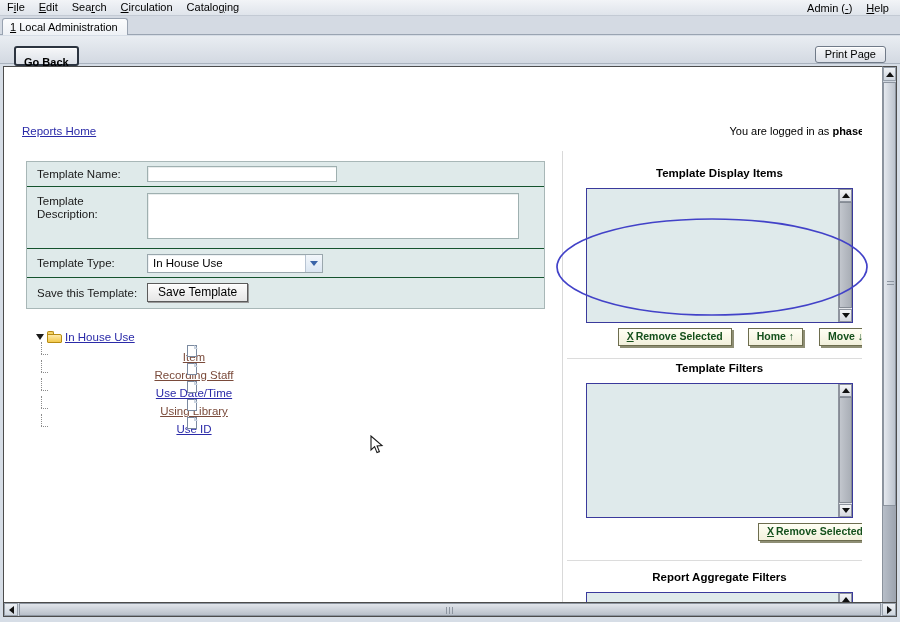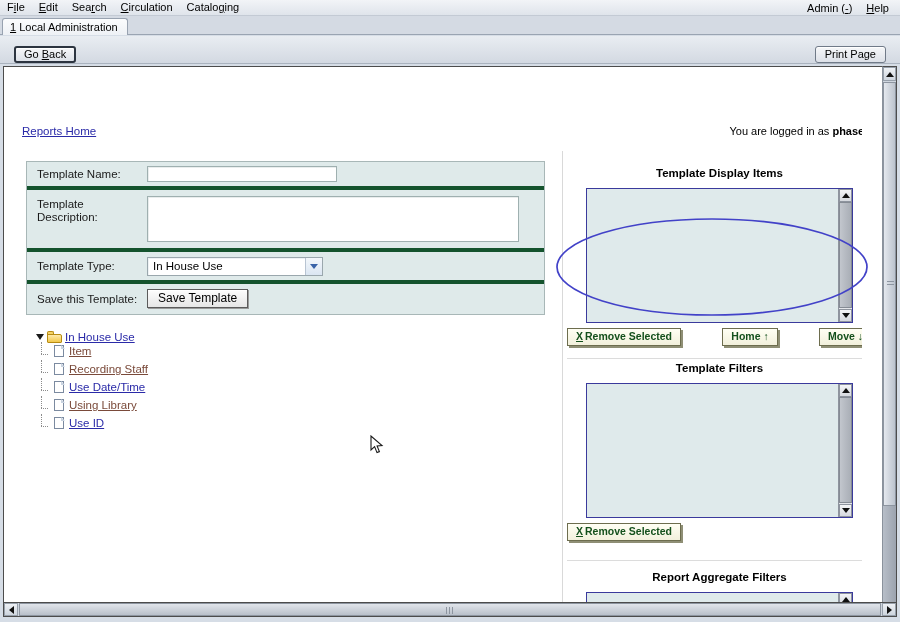--- a/index.html
+++ b/index.html
@@ -54,21 +54,21 @@
   }
   .btn3d {
     position:absolute; height:17px; padding:0 9px;
     background:linear-gradient(#f6f7f9,#dde1e8);
     border:1px solid #707a88;
     border-radius:3px;
     font-size:11px; line-height:15px; color:#000;
     box-shadow:inset 0 1px 0 #ffffff;
     white-space:nowrap;
   }
-  .btn3d.strong { border:2px solid #2c3440; padding:0 8px; line-height:13px; }
+  .btn3d.strong { border:2px solid #2c3440; padding:8px 8px; line-height:13px;font-weight:bold; }
   .btn3d.disabled { color:#9aa2ad; border-color:#a8b0bb; text-shadow:0 1px 0 #fff; }
   .btn3d u { text-decoration:underline; }
   #go-back { left:14px; top:46px; }
   #go-forward { left:74px; top:46px;margin-top:24px; }
   #print-page { right:14px; top:46px; }
 
   
   .content-frame {
     position:absolute; left:3px; top:66px; width:894px; height:551px;
     background:#ffffff;
@@ -90,21 +90,21 @@
     position:absolute; right:6px; top:10px; font-size:11px; color:#000;
   }
   #login-status b { font-weight:bold; }
 
   
   .form-table {
     position:absolute; left:22px; top:46px; width:519px;
     border:1px solid #a8b7b7;
     background:#dfeaea;
   }
-  .frow { display:flex; border-bottom:4px solid #14532d; min-height:25px; }
+  .frow { display:flex; border-bottom:1px solid #14532d; min-height:25px; }
   .frow:last-child { border-bottom:none; }
   .flabel {
     width:120px; padding:6px 0 5px 10px; font-size:11.5px; color:#1a1a1a;
     line-height:13px;
   }
   .ffield { flex:1; padding:4px 8px 4px 0; }
 
   input.txt {
     width:190px; height:16px; font-family:"Liberation Sans",sans-serif; font-size:11px;
     border:1px solid #9fb0b0; background:#ffffff; padding:1px 3px;
@@ -167,21 +167,21 @@
   .doc-icon .fold {
     position:absolute; right:0; top:0; width:0;height:0;
     border-left:4px solid #c9d3e0; border-top:4px solid transparent;
   }
   .tree-link {
     font-size:11.5px; text-decoration:underline; cursor:pointer; white-space:nowrap;
   }
   .lk-new { color:#2a2aa8; }
   .lk-visited { color:#7a4a3a; }
   .tree-child {
-    position:relative; height:18px; display:flex; align-items:flex-start; padding-left:20px;
+    position:relative; height:18px; display:flex; align-items:center; padding-left:20px;flex-direction:column;
   }
   .tree-child:before {
     content:""; position:absolute; left:7px; top:-3px; width:1px; height:12px;
     border-left:1px dotted #8c8c8c;
   }
   .tree-child:after {
     content:""; position:absolute; left:7px; top:9px; width:7px; height:1px;
     border-top:1px dotted #8c8c8c;
   }
 
@@ -214,21 +214,21 @@
   .lb-arrow.up { top:0; }
   .lb-arrow.down { bottom:0; }
   .lb-arrow .tri-up { width:0;height:0;border-left:4px solid transparent;border-right:4px solid transparent;border-bottom:5px solid #101010; }
   .lb-arrow .tri-dn { width:0;height:0;border-left:4px solid transparent;border-right:4px solid transparent;border-top:5px solid #101010; }
   .lb-thumb {
     position:absolute; left:0; top:13px; width:13px; height:106px;
     background:linear-gradient(90deg,#c2c6cd,#a9aeb6);
     border:1px solid #858b94;
   }
 
-  .panel-buttons { margin-top:5px; display:flex; justify-content:space-between; gap:16px; }
+  .panel-buttons { margin-top:5px; display:flex; justify-content:flex-end; gap:16px; }
   .btn-act {
     background:linear-gradient(#fffff4,#f2f0dc);
     border:1px solid #6d6d4e;
     box-shadow:2px 2px 0 #8f8f75;
     color:#14501c; font-weight:bold; font-size:10.5px;
     font-family:"Liberation Sans",sans-serif;
     padding:2px 8px 3px 8px; line-height:11px; white-space:nowrap;
   }
   .btn-act .xg { text-decoration:underline; margin-right:2px; }
   .hdiv {

